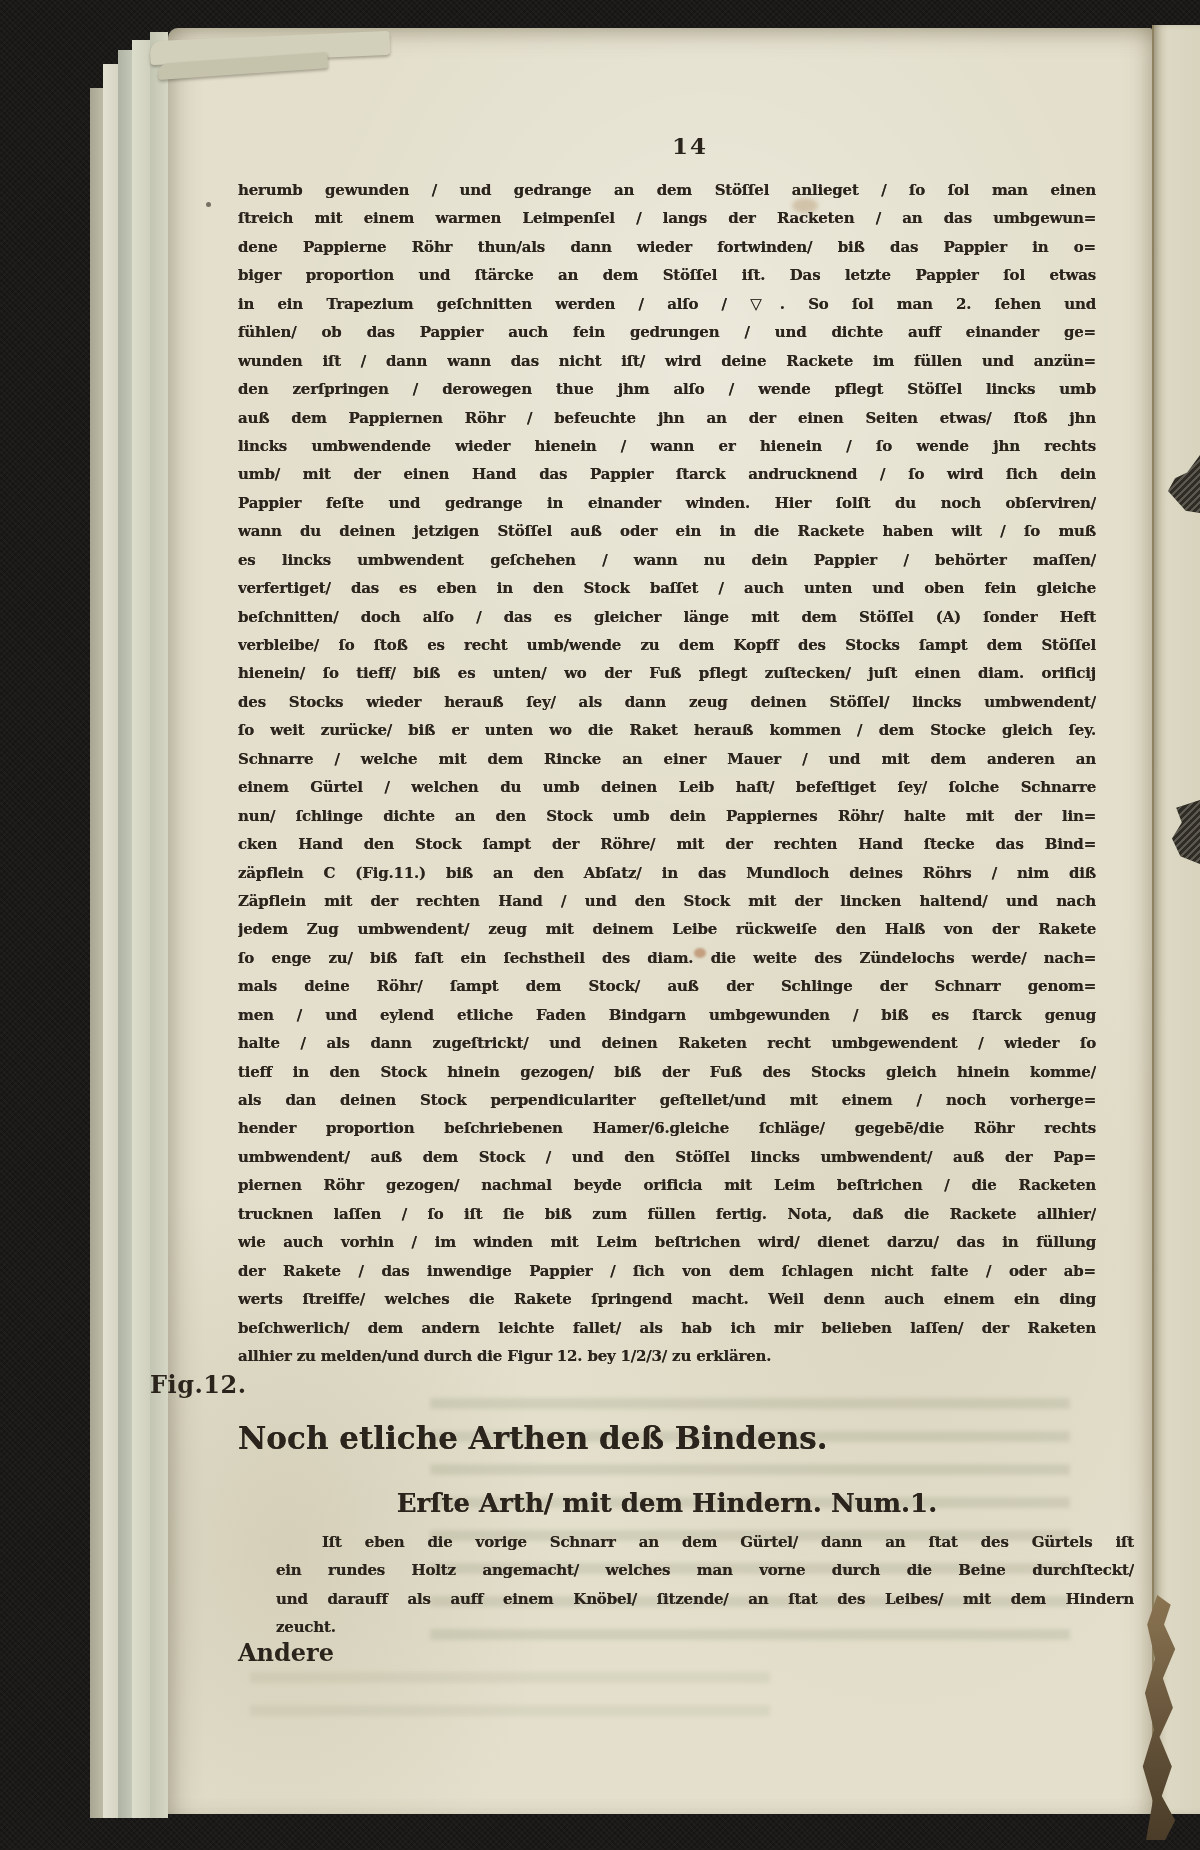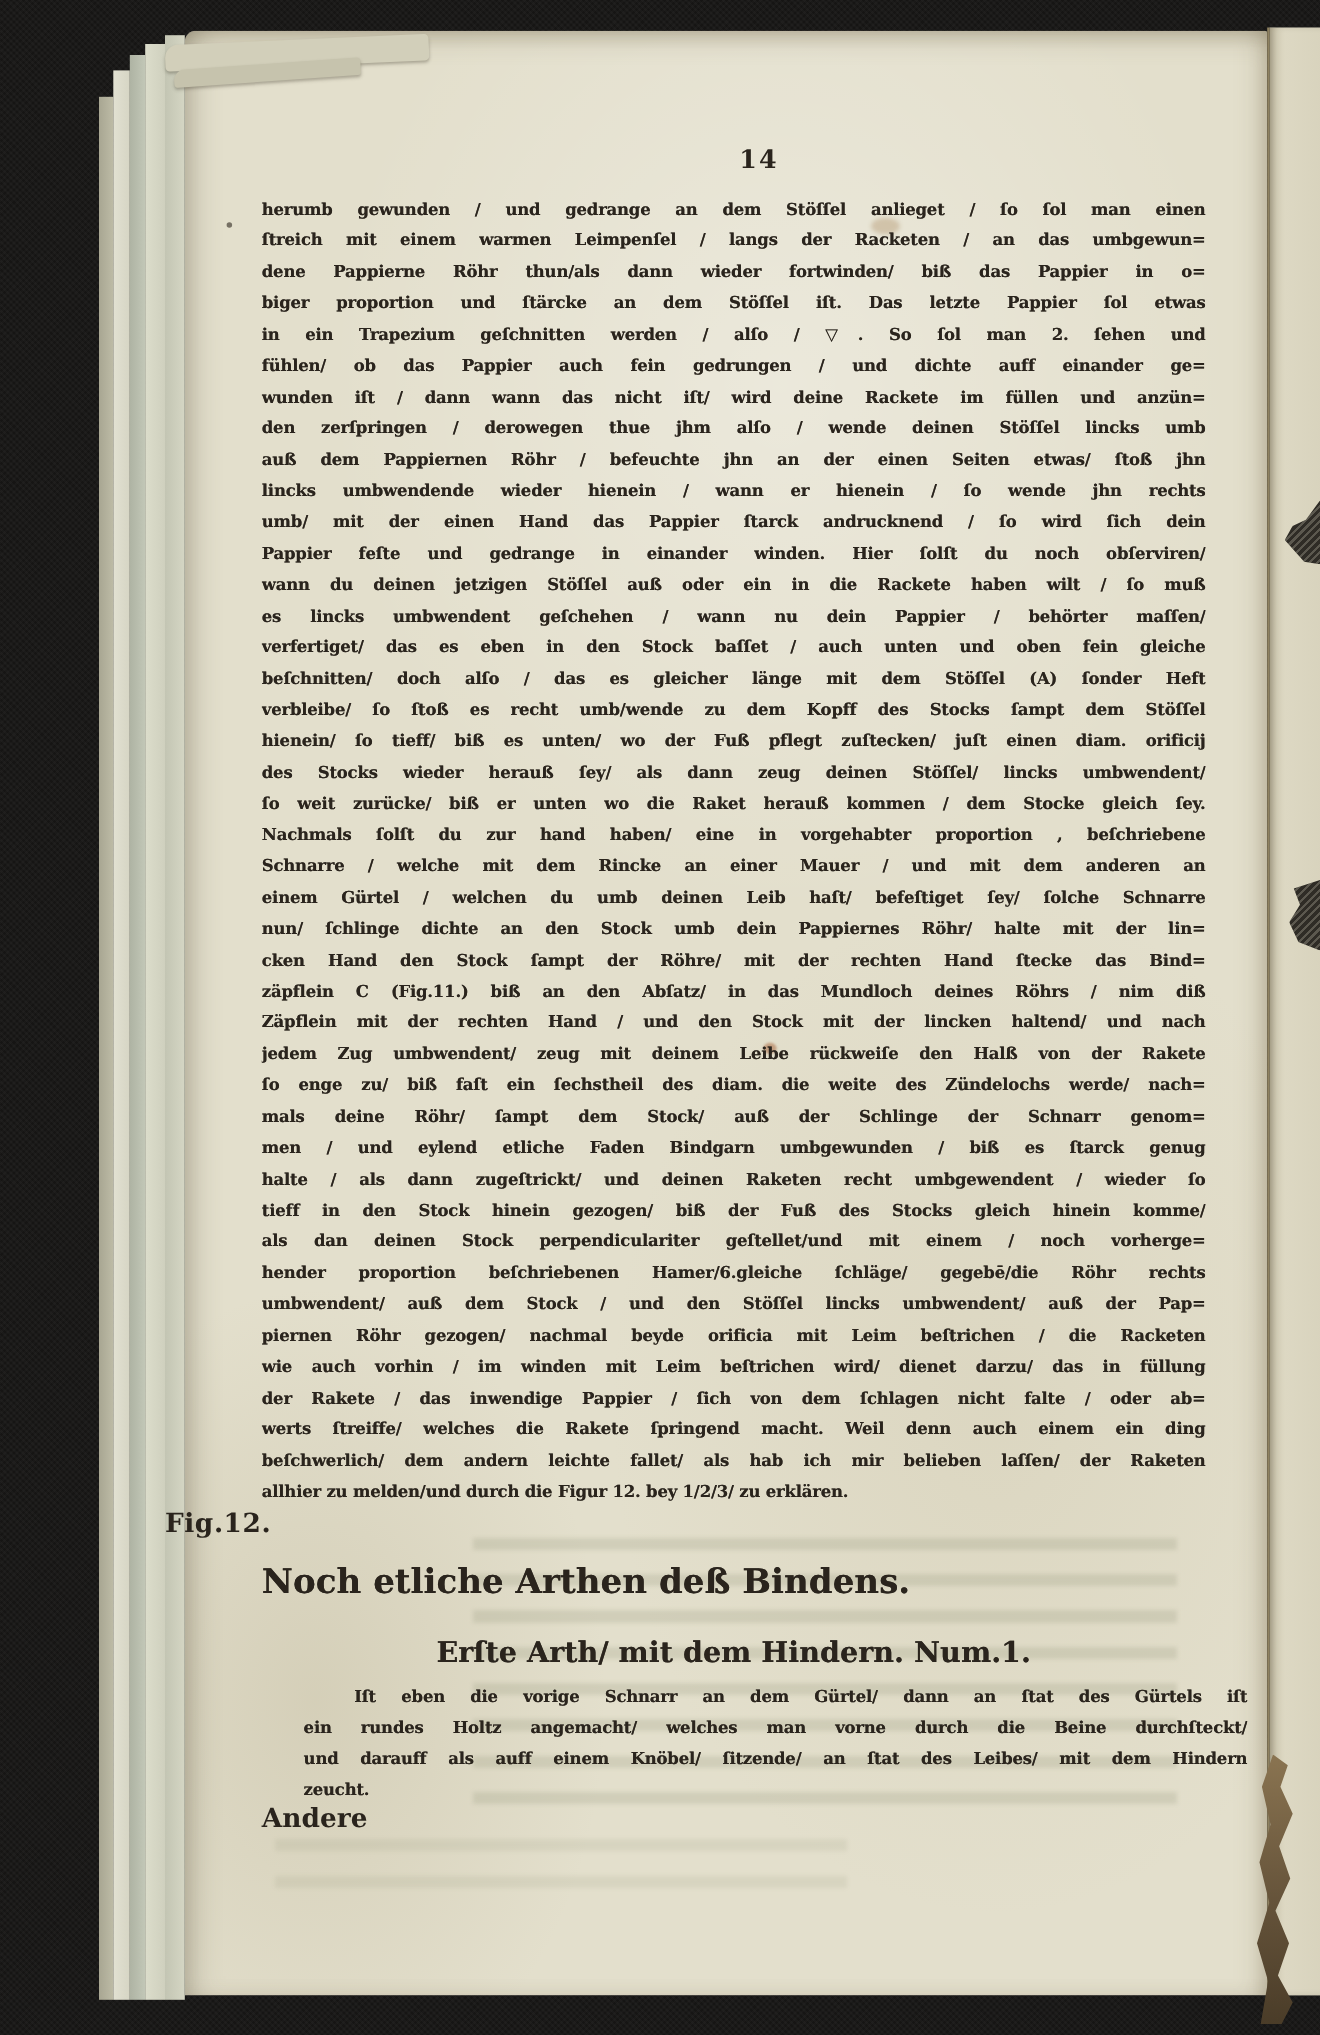--- a/index.html
+++ b/index.html
@@ -103,50 +103,50 @@
   <div id="pnum" class="ink">14</div>
 
   <div id="para1" class="ink para">
       <div class="jline">herumb gewunden / und gedrange an dem Stöſſel anlieget / ſo ſol man einen</div>
       <div class="jline">ſtreich mit einem warmen Leimpenſel / langs der Racketen / an das umbgewun=</div>
       <div class="jline">dene Pappierne Röhr thun/als dann wieder fortwinden/ biß das Pappier in o=</div>
       <div class="jline">biger proportion und ſtärcke an dem Stöſſel iſt. Das letzte Pappier ſol etwas</div>
       <div class="jline">in ein Trapezium geſchnitten werden / alſo / ▽.  So ſol man 2. ſehen und</div>
       <div class="jline">fühlen/ ob das Pappier auch fein gedrungen / und dichte auff einander ge=</div>
       <div class="jline">wunden iſt / dann wann das nicht iſt/ wird deine Rackete im füllen und anzün=</div>
-      <div class="jline">den zerſpringen / derowegen thue jhm alſo / wende deinen Stöſſel lincks umb</div>
+      <div class="jline">den zerſpringen / derowegen thue jhm alſo / wende pflegt Stöſſel lincks umb</div>
       <div class="jline">auß dem Pappiernen Röhr / befeuchte jhn an der einen Seiten etwas/ ſtoß jhn</div>
       <div class="jline">lincks umbwendende wieder hienein / wann er hienein / ſo wende jhn rechts</div>
       <div class="jline">umb/ mit der einen Hand das Pappier ſtarck andrucknend / ſo wird ſich dein</div>
       <div class="jline">Pappier feſte und gedrange in einander winden. Hier ſolſt du noch obſerviren/</div>
       <div class="jline">wann du deinen jetzigen Stöſſel auß oder ein in die Rackete haben wilt / ſo muß</div>
       <div class="jline">es lincks umbwendent geſchehen / wann nu dein Pappier / behörter maſſen/</div>
       <div class="jline">verfertiget/ das es eben in den Stock baſſet / auch unten und oben fein gleiche</div>
       <div class="jline">beſchnitten/ doch alſo / das es gleicher länge mit dem Stöſſel (A) ſonder Heft</div>
       <div class="jline">verbleibe/ ſo ſtoß es recht umb/wende zu dem Kopff des Stocks ſampt dem Stöſſel</div>
       <div class="jline">hienein/ ſo tieff/ biß es unten/ wo der Fuß pflegt zuſtecken/ juſt einen diam. orificij</div>
       <div class="jline">des Stocks wieder herauß ſey/ als dann zeug deinen Stöſſel/ lincks umbwendent/</div>
       <div class="jline">ſo weit zurücke/ biß er unten wo die Raket herauß kommen / dem Stocke gleich ſey.</div>
-      <div class="jline">Nachmals ſolſt du zur hand haben/ eine in vorgehabter proportion , beſchriebene</div>
       <div class="jline">Schnarre / welche mit dem Rincke an einer Mauer / und mit dem anderen an</div>
       <div class="jline">einem Gürtel / welchen du umb deinen Leib haſt/ befeſtiget ſey/ ſolche Schnarre</div>
       <div class="jline">nun/ ſchlinge dichte an den Stock umb dein Pappiernes Röhr/ halte mit der lin=</div>
       <div class="jline">cken Hand den Stock ſampt der Röhre/ mit der rechten Hand ſtecke das Bind=</div>
       <div class="jline">zäpflein C (Fig.11.) biß an den Abſatz/ in das Mundloch deines Röhrs / nim diß</div>
       <div class="jline">Zäpflein mit der rechten Hand / und den Stock mit der lincken haltend/ und nach</div>
       <div class="jline">jedem Zug umbwendent/ zeug mit deinem Leibe rückweiſe den Halß von der Rakete</div>
       <div class="jline">ſo enge zu/ biß faſt ein ſechstheil des diam. die weite des Zündelochs werde/ nach=</div>
       <div class="jline">mals deine Röhr/ ſampt dem Stock/ auß der Schlinge der Schnarr genom=</div>
       <div class="jline">men / und eylend etliche Faden Bindgarn umbgewunden / biß es ſtarck genug</div>
       <div class="jline">halte / als dann zugeſtrickt/ und deinen Raketen recht umbgewendent / wieder ſo</div>
       <div class="jline">tieff in den Stock hinein gezogen/ biß der Fuß des Stocks gleich hinein komme/</div>
       <div class="jline">als dan deinen Stock perpendiculariter geſtellet/und mit einem / noch vorherge=</div>
       <div class="jline">hender proportion beſchriebenen Hamer/6.gleiche ſchläge/ gegebē/die Röhr rechts</div>
       <div class="jline">umbwendent/ auß dem Stock / und den Stöſſel lincks umbwendent/ auß der Pap=</div>
       <div class="jline">piernen Röhr gezogen/ nachmal beyde orificia mit Leim beſtrichen / die Racketen</div>
+      <div class="jline">trucknen laſſen / ſo iſt ſie biß zum füllen fertig. Nota, daß die Rackete allhier/</div>
       <div class="jline">wie auch vorhin / im winden mit Leim beſtrichen wird/ dienet darzu/ das in füllung</div>
       <div class="jline">der Rakete / das inwendige Pappier / ſich von dem ſchlagen nicht falte / oder ab=</div>
       <div class="jline">werts ſtreiffe/ welches die Rakete ſpringend macht.  Weil denn auch einem ein ding</div>
       <div class="jline">beſchwerlich/ dem andern leichte fallet/ als hab ich mir belieben laſſen/ der Raketen</div>
       <div class="jline">allhier zu melden/und durch die Figur 12. bey 1/2/3/ zu erklären.</div>
     </div>
 
   <div id="fignote" class="ink">Fig.12.</div>
 
   <div id="heading" class="ink">Noch etliche Arthen deß Bindens.</div>

